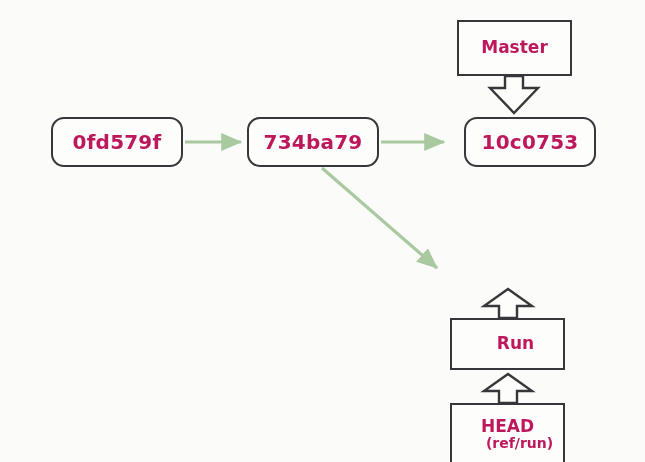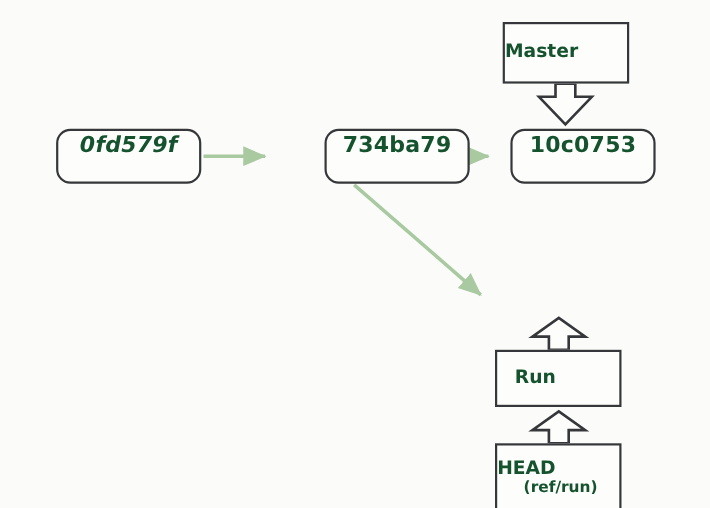--- a/index.html
+++ b/index.html
@@ -22,23 +22,23 @@
     position: absolute;
     left: 0;
     top: 0;
     width: 645px;
     height: 462px;
   }
   .node {
     position: absolute;
     box-sizing: border-box;
     display: flex;
-    align-items: flex-start;
+    align-items: center;
     justify-content: center;
-    color: #14532d;
+    color: #be185d;
     background: #fdfdfb;
   }
   .commit {
     border: 2.4px solid #36373a;
     border-radius: 13px;
     font-size: 20px;
     font-weight: bold;
     letter-spacing: 0.2px;
   }
   .refbox {
@@ -49,22 +49,22 @@
   }
   .refbox .ref-main {
     font-size: 17px;
     font-weight: bold;
   }
   .refbox .ref-sub {
     font-size: 14px;
     font-weight: bold;
     margin-left: 24px;
   }
-  #n-0fd579f { left: 51px;  top: 117px; width: 132px; height: 50px; font-style: italic; }
-  #n-734ba79 { left: 247px; top: 117px; width: 132px; height: 50px; margin-left: 48px; }
+  #n-0fd579f { left: 51px;  top: 117px; width: 132px; height: 50px; }
+  #n-734ba79 { left: 247px; top: 117px; width: 132px; height: 50px; }
   #n-10c0753 { left: 464px; top: 117px; width: 132px; height: 50px; }
   #n-6097e90 { left: 444px; top: 238px; width: 132px; height: 50px; }
   #b-master  { left: 457px; top: 20px;  width: 115px; height: 56px; }
   #b-run     { left: 450px; top: 318px; width: 115px; height: 52px; padding-left: 16px; }
   #b-head    { left: 450px; top: 403px; width: 115px; height: 62px; }
 </style>
 </head>
 <body>
 
 <div id="canvas">

